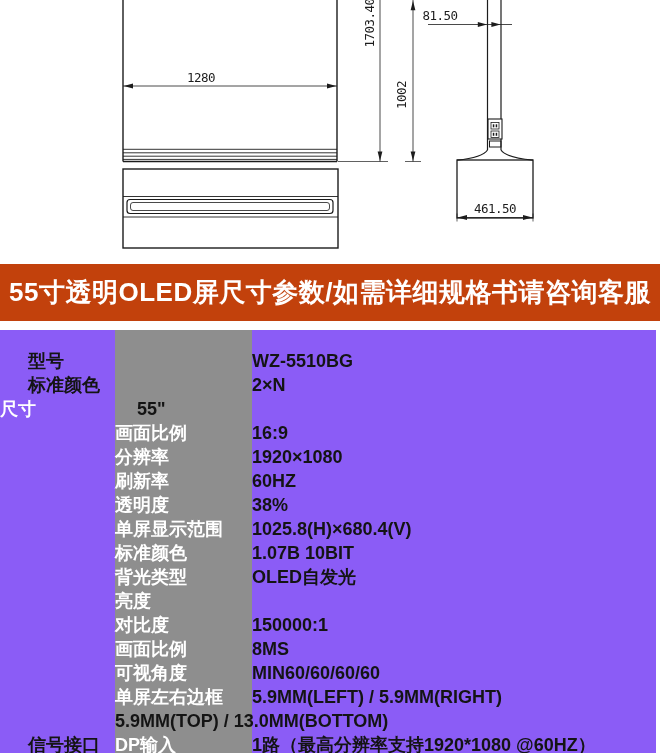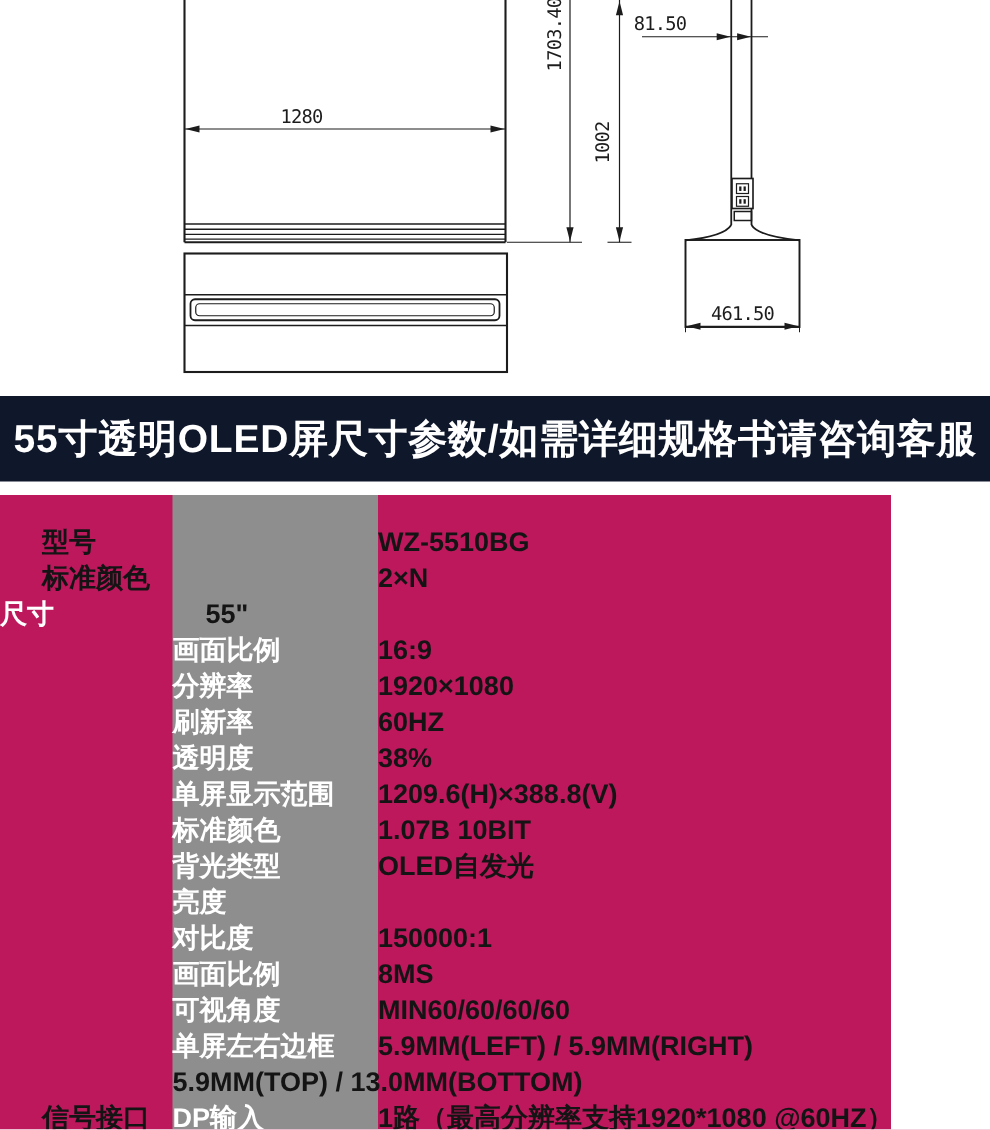--- a/index.html
+++ b/index.html
@@ -10,28 +10,28 @@
   
   .drawing{position:absolute;top:0;left:0;width:660px;height:264px;background:#ffffff;}
   .drawing svg{display:block;}
   .dimtext{
     font-family:"DejaVu Sans Mono","DejaVu Sans",monospace;
     font-size:12.5px;fill:#1c1c1c;letter-spacing:-0.5px;
   }
   
   .banner{
     position:absolute;top:264px;left:0;width:660px;height:57px;
-    background:#0f172a;color:#ffffff;
+    background:#c2410c;color:#ffffff;
     display:flex;align-items:center;justify-content:center;
     font-size:26px;font-weight:bold;white-space:nowrap;letter-spacing:0.5px;
   }
   
   .spec{
-    position:absolute;top:330px;left:0;width:594px;height:423px;
-    background:#be185d;overflow:hidden;
+    position:absolute;top:330px;left:0;width:656px;height:423px;
+    background:#8b5cf6;overflow:hidden;
   }
   .param-strip{
     position:absolute;left:115px;top:0;width:137px;height:100%;
     background:#8e8e8e;
   }
   .rows{position:absolute;top:19px;left:0;width:660px;}
   .row{display:flex;height:24px;line-height:24px;font-size:18px;font-weight:bold;}
   .c1{width:115px;padding-left:28px;box-sizing:border-box;color:#141414;white-space:nowrap;}
   .c2{width:137px;padding-left:0;box-sizing:border-box;color:#ffffff;white-space:nowrap;}
   .c3{flex:1;box-sizing:border-box;color:#141414;white-space:nowrap;}
@@ -165,21 +165,21 @@
         <div class="c3">60HZ</div>
       </div>
       <div class="row">
         <div class="c1"></div>
         <div class="c2">透明度</div>
         <div class="c3">38%</div>
       </div>
       <div class="row">
         <div class="c1"></div>
         <div class="c2">单屏显示范围</div>
-        <div class="c3">1209.6(H)×388.8(V)</div>
+        <div class="c3">1025.8(H)×680.4(V)</div>
       </div>
       <div class="row">
         <div class="c1"></div>
         <div class="c2">标准颜色</div>
         <div class="c3">1.07B 10BIT</div>
       </div>
       <div class="row">
         <div class="c1"></div>
         <div class="c2">背光类型</div>
         <div class="c3">OLED自发光</div>

